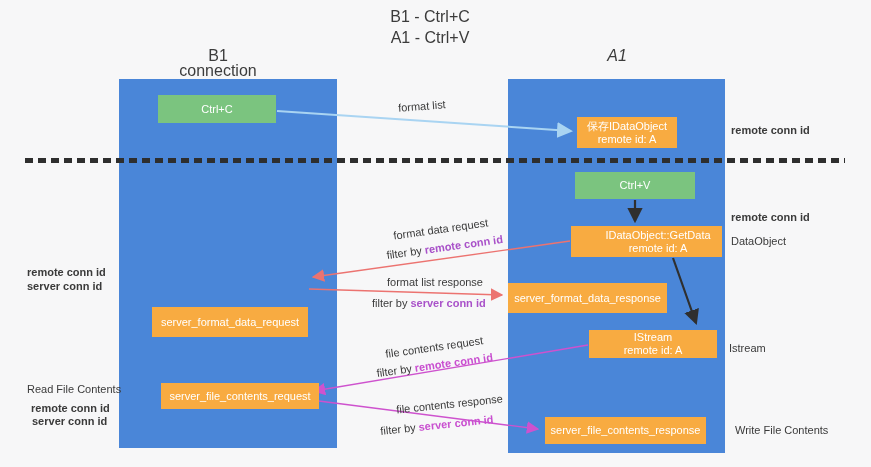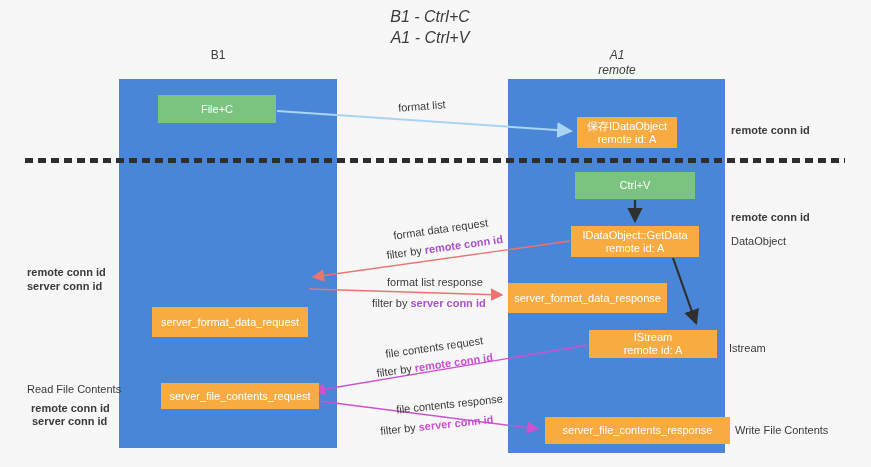--- a/index.html
+++ b/index.html
@@ -4,40 +4,40 @@
 <style>
   html,body{margin:0;padding:0;}
   body{font-family:"Liberation Sans","DejaVu Sans",sans-serif;background:#f7f7f8;}
   .canvas{position:relative;width:871px;height:467px;background:#f7f7f8;overflow:hidden;}
 
   .col{position:absolute;background:#4a86d8;}
   .col-b1{left:119px;top:79px;width:218px;height:369px;}
   .col-a1{left:508px;top:79px;width:217px;height:374px;}
 
   .title{position:absolute;left:320px;top:6px;width:220px;text-align:center;
-         font-size:16px;line-height:21px;color:#3b3b3b;font-style:italic;}
-  .colhead{position:absolute;width:140px;text-align:center;font-size:12px;
+         font-size:16px;line-height:21px;color:#3b3b3b;}
+  .colhead{position:absolute;width:140px;text-align:center;font-size:16px;
            line-height:15px;color:#3c3c3c;}
   .colhead-b1{left:148px;top:48px;}
   .colhead-a1{left:547px;top:48px;font-style:italic;}
 
   .box{position:absolute;display:flex;flex-direction:column;align-items:center;
        justify-content:center;color:#ffffff;font-size:11px;line-height:13px;
        text-align:center;z-index:5;}
   .orange{background:#f8ab41;}
   .green{background:#7bc47f;}
   .bx-ctrlc{left:158px;top:95px;width:118px;height:28px;}
   .bx-save{left:577px;top:117px;width:100px;height:31px;}
   .bx-ctrlv{left:575px;top:172px;width:120px;height:27px;}
-  .bx-getdata{left:571px;top:226px;width:128px;height:31px;}
+  .bx-getdata{left:571px;top:226px;width:128px;height:31px;padding-left:23px;}
   .bx-freq{left:152px;top:265px;width:156px;height:30px;margin-top:42px;}
   .bx-fresp{left:508px;top:283px;width:159px;height:30px;}
   .bx-istream{left:589px;top:330px;width:128px;height:28px;}
   .bx-creq{left:150px;top:383px;width:158px;height:26px;margin-left:11px;}
-  .bx-cresp{left:545px;top:417px;width:185px;height:27px;}
+  .bx-cresp{left:545px;top:417px;width:161px;height:27px;}
 
   .dashline{position:absolute;left:25px;top:158px;width:820px;height:5px;z-index:4;
     background:repeating-linear-gradient(90deg,#2e2e2e 0 8px,transparent 8px 13px);}
 
   svg.arrows{position:absolute;left:0;top:0;z-index:3;}
 
   .albl{position:absolute;font-size:11px;color:#3b3b3b;white-space:nowrap;z-index:4;}
   .rot8{transform:rotate(-8deg);}
   .rot6{transform:rotate(-6deg);}
   .rot4{transform:rotate(-4.5deg);}
@@ -83,28 +83,28 @@
 
   <div class="dashline"></div>
 
   <div class="title">
     <div>B1 - Ctrl+C</div>
     <div>A1 - Ctrl+V</div>
   </div>
 
   <div class="colhead colhead-b1">
     <div>B1</div>
+    <div>connection</div>
   </div>
   <div class="colhead colhead-a1">
     <div>A1</div>
-    <div>remote</div>
   </div>
 
   <div class="box green bx-ctrlc">
-    <div>File+C</div>
+    <div>Ctrl+C</div>
   </div>
   <div class="box orange bx-save">
     <div>保存IDataObject</div>
     <div>remote id: A</div>
   </div>
   <div class="box green bx-ctrlv">
     <div>Ctrl+V</div>
   </div>
   <div class="box orange bx-getdata">
     <div>IDataObject::GetData</div>

